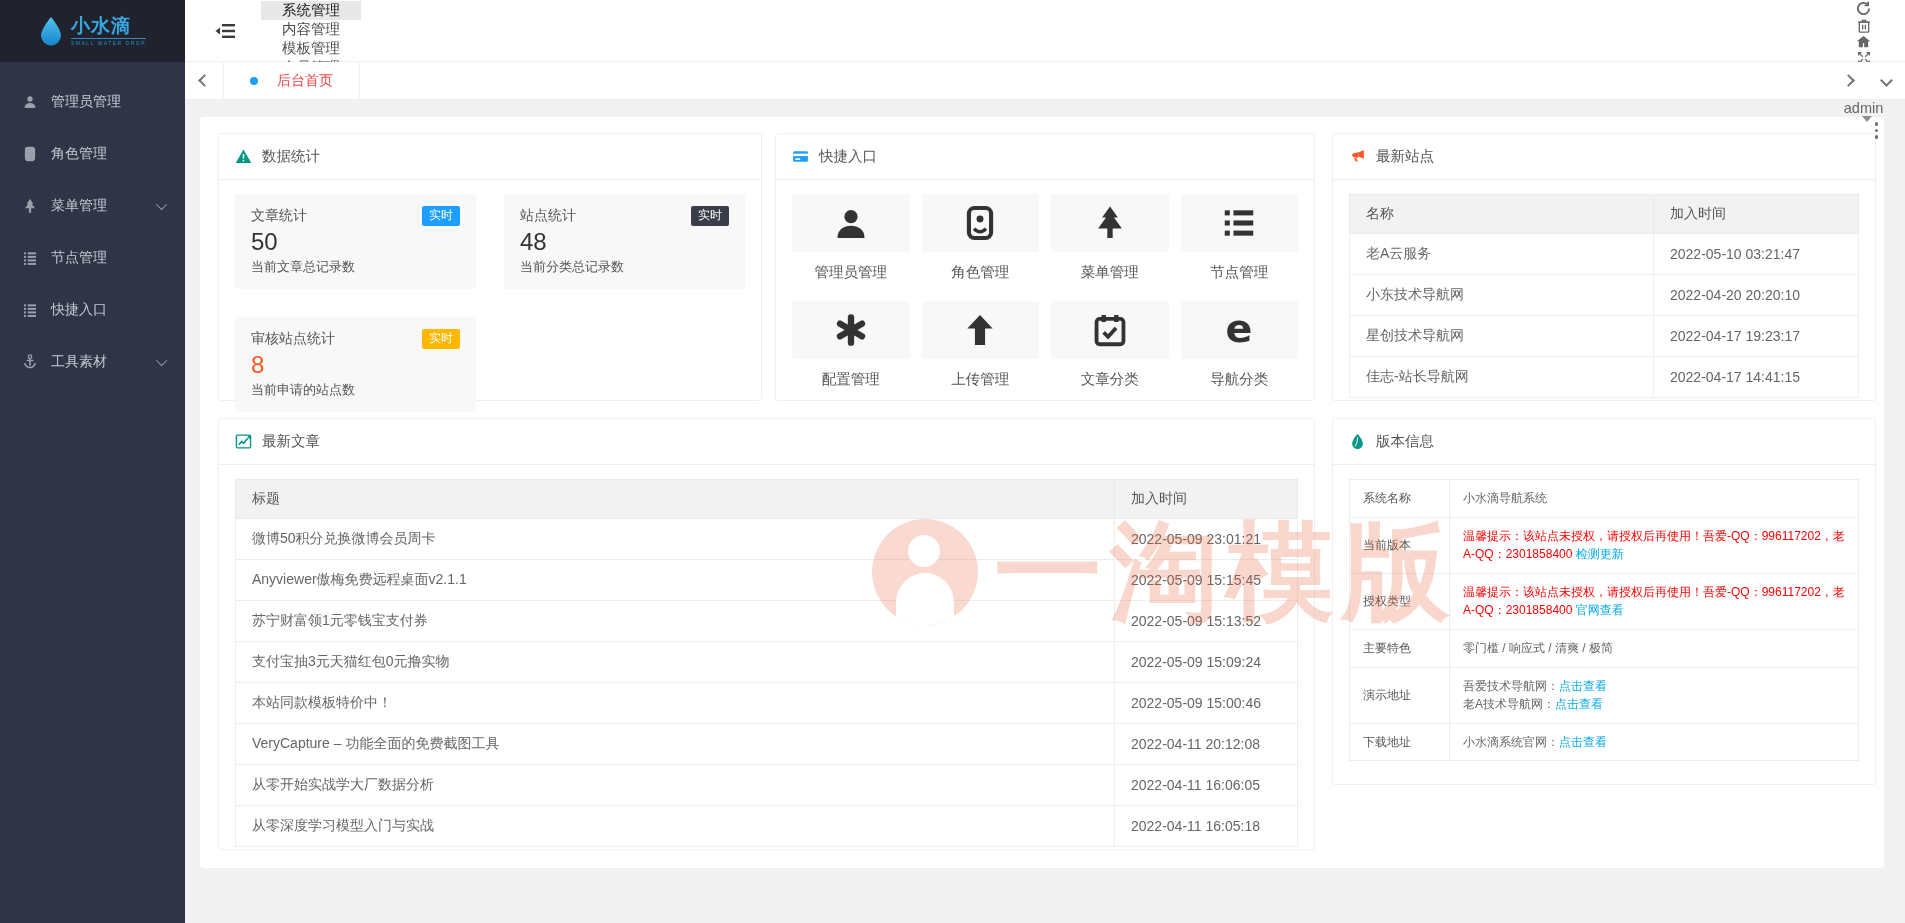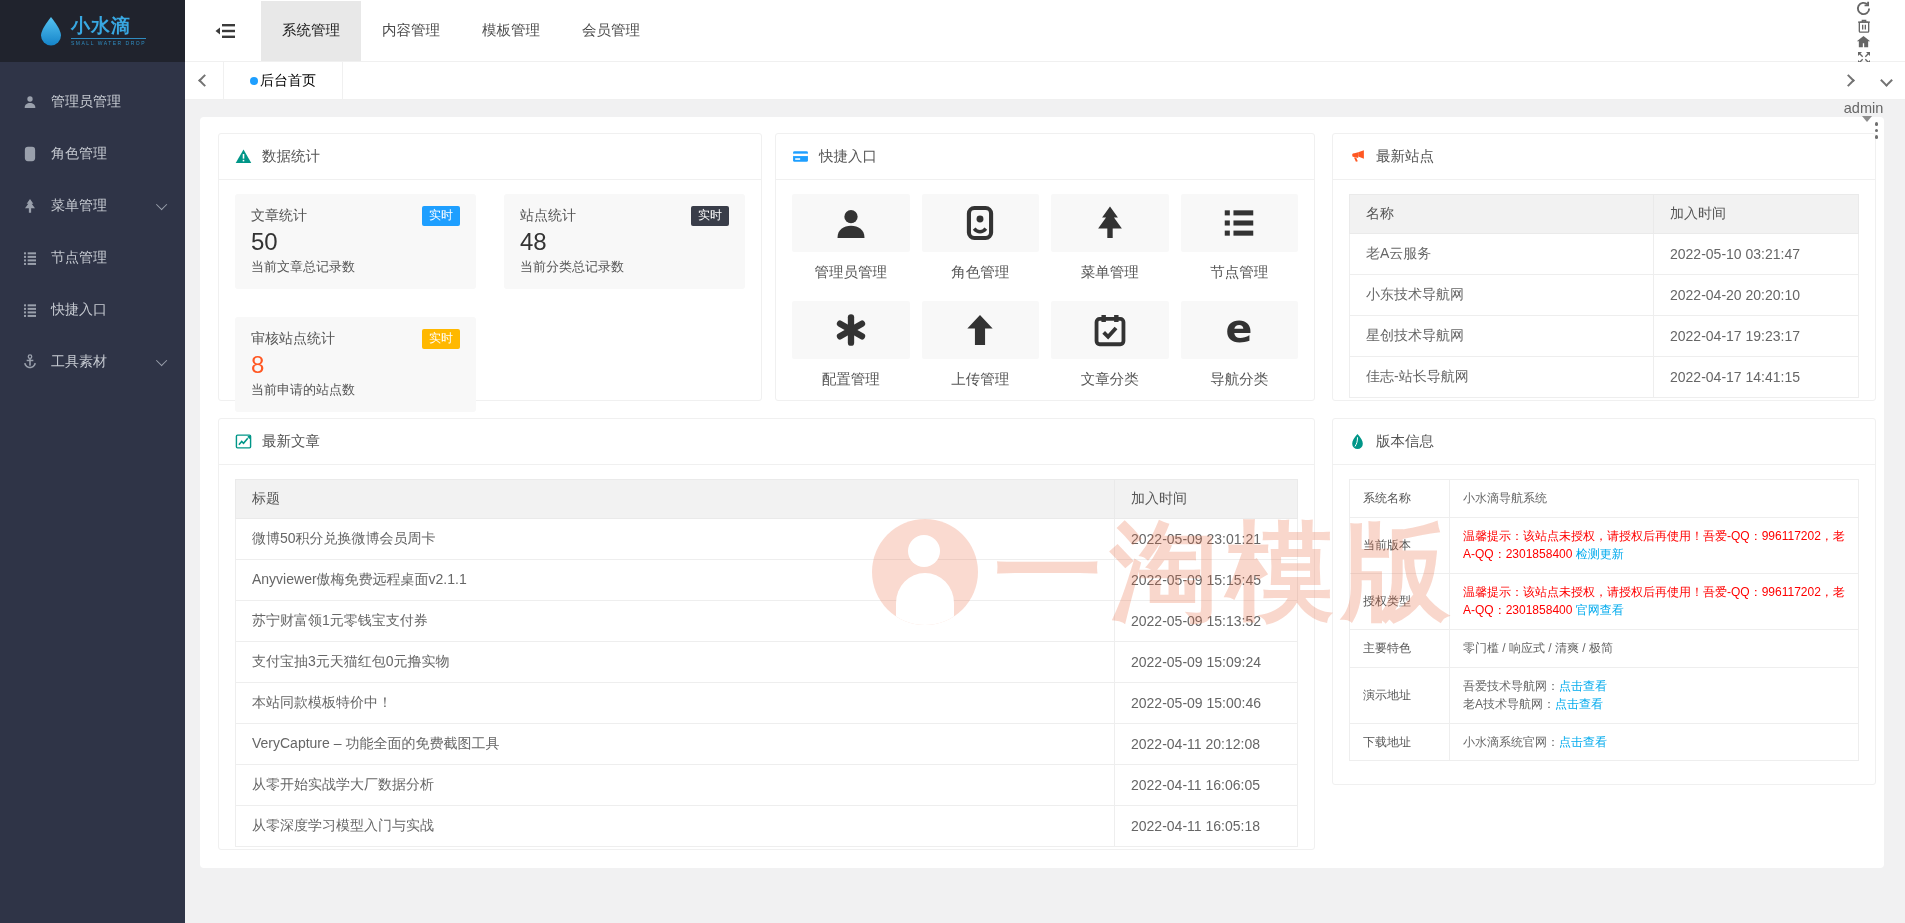--- a/index.html
+++ b/index.html
@@ -21,21 +21,21 @@
   .logo-sub { color:#2f8cc0; font-size:5px; letter-spacing:1.5px; margin-top:3px; border-top:1px solid #2f8cc0; padding-top:2px; }
   .menu { padding-top:14px; }
   .menu-item { height:52px; display:flex; align-items:center; padding:0 18px 0 22px; color:#c7cbd2; font-size:14px; cursor:pointer; }
   .mi-icon { width:16px; height:16px; margin-right:13px; flex:none; }
   .mi-icon svg { width:16px; height:16px; fill:#9aa0ac; }
   .mi-arrow { margin-left:auto; width:8px; height:8px; border-left:1.5px solid #9aa0ac; border-bottom:1.5px solid #9aa0ac; transform:rotate(-45deg) translateY(-2px); }
 
   
   .topbar { position:absolute; left:185px; top:0; right:0; height:62px; background:#fff; border-bottom:1px solid #f0f0f0; display:flex; align-items:center; z-index:9; }
   .burger { margin:0 26px 0 30px; cursor:pointer; }
-  .nav-tabs { display:flex; height:60px; }
+  .nav-tabs { display:flex; height:60px;flex-direction:column; }
   .nav-tab { width:100px; display:flex; align-items:center; justify-content:center; font-size:14.5px; color:#4c4c4c; cursor:pointer; }
   .nav-tab.active { background:#e8e8e8; color:#1a1a1a; }
   .topbar-right { position:absolute; right:0; top:0; height:62px; display:flex; align-items:center; padding-right:14px;flex-direction:column; }
   .tb-btn { width:50px; height:62px; display:flex; align-items:center; justify-content:center; color:#666; cursor:pointer; }
   .avatar { width:34px; height:34px; border-radius:50%; margin:0 9px 0 12px; cursor:pointer; flex:none;
     background:
       radial-gradient(circle at 50% 118%, #f5e2cf 0 42%, transparent 43%),
       radial-gradient(circle at 32% 30%, #8f83dc 0 28%, transparent 29%),
       radial-gradient(circle at 68% 30%, #7c6fd2 0 30%, transparent 31%),
       linear-gradient(180deg,#8478d6 0 55%, #efe6f2 55% 100%);
@@ -45,21 +45,21 @@
   .kebab { margin-left:26px; cursor:pointer; display:flex; flex-direction:column; gap:3px; }
   .kebab i { width:3.5px; height:3.5px; background:#6f6f6f; border-radius:50%; display:block; }
 
   
   .tabbar { position:absolute; left:185px; top:62px; right:0; height:38px; background:#fff; border-bottom:1px solid #f0f0f0; display:flex; align-items:center; z-index:9; }
   .chev { width:9px; height:9px; border-left:2px solid #737373; border-bottom:2px solid #737373; display:inline-block; }
   .chev-left  { transform:rotate(45deg); }
   .chev-right { transform:rotate(-135deg); }
   .chev-down  { transform:rotate(-45deg); }
   .tabbar-nav { width:38px; display:flex; align-items:center; justify-content:center; cursor:pointer; }
-  .crumb-tab { height:38px; display:flex; align-items:center; gap:2px; padding:0 26px; border-left:1px solid #f0f0f0; border-right:1px solid #f0f0f0; color:#000000; cursor:pointer; }
+  .crumb-tab { height:38px; display:flex; align-items:center; gap:19px; padding:0 26px; border-left:1px solid #f0f0f0; border-right:1px solid #f0f0f0; color:#ef4444; cursor:pointer; }
   .dot { width:8px; height:8px; border-radius:50%; background:#1E9FFF; }
   .tabbar-right { margin-left:auto; display:flex; }
 
   
   .panel { position:absolute; left:200px; top:117px; width:1684px; height:751px; background:#fff; border-radius:4px; z-index:1; }
   .card { position:absolute; background:#fff; border:1px solid #f0f0f0; border-radius:3px; }
   .card-header { height:46px; display:flex; align-items:center; gap:10px; padding:0 16px; border-bottom:1px solid #f0f0f0; font-size:14.5px; color:#555; }
   .card-body { padding:14px 16px; }
 
   #card-stats    { left:18px;   top:16px;  width:544px;  height:268px; }

